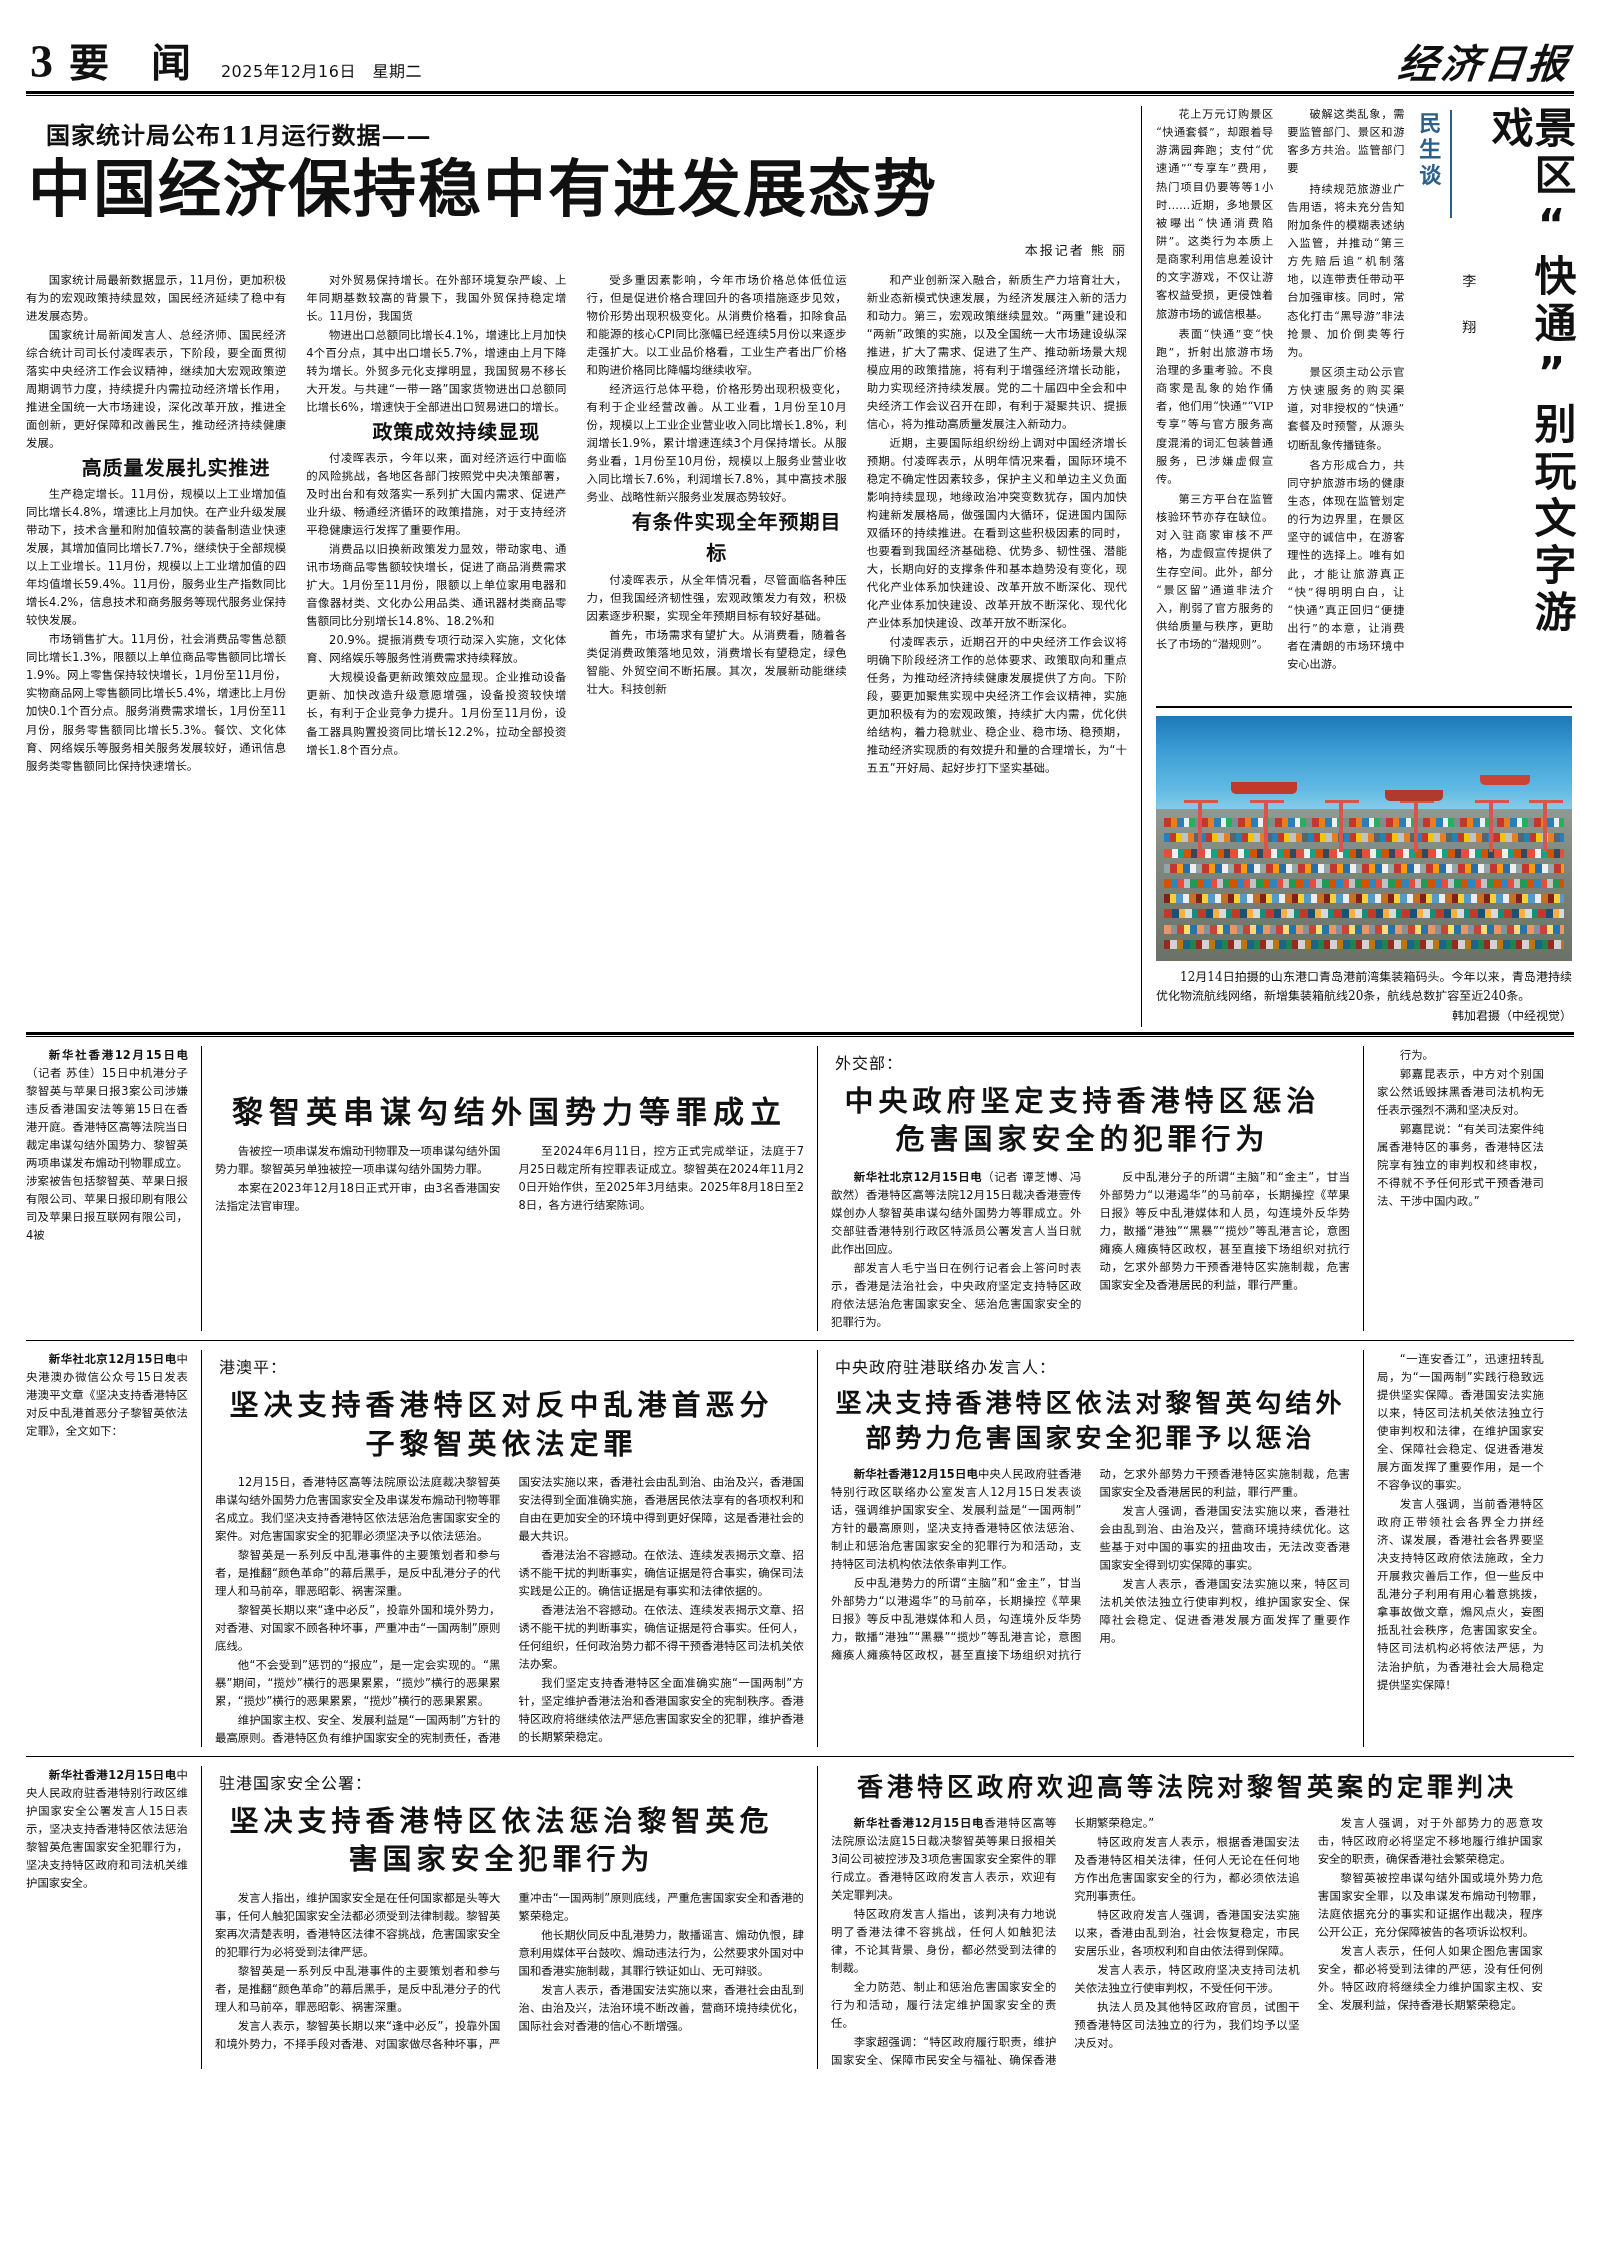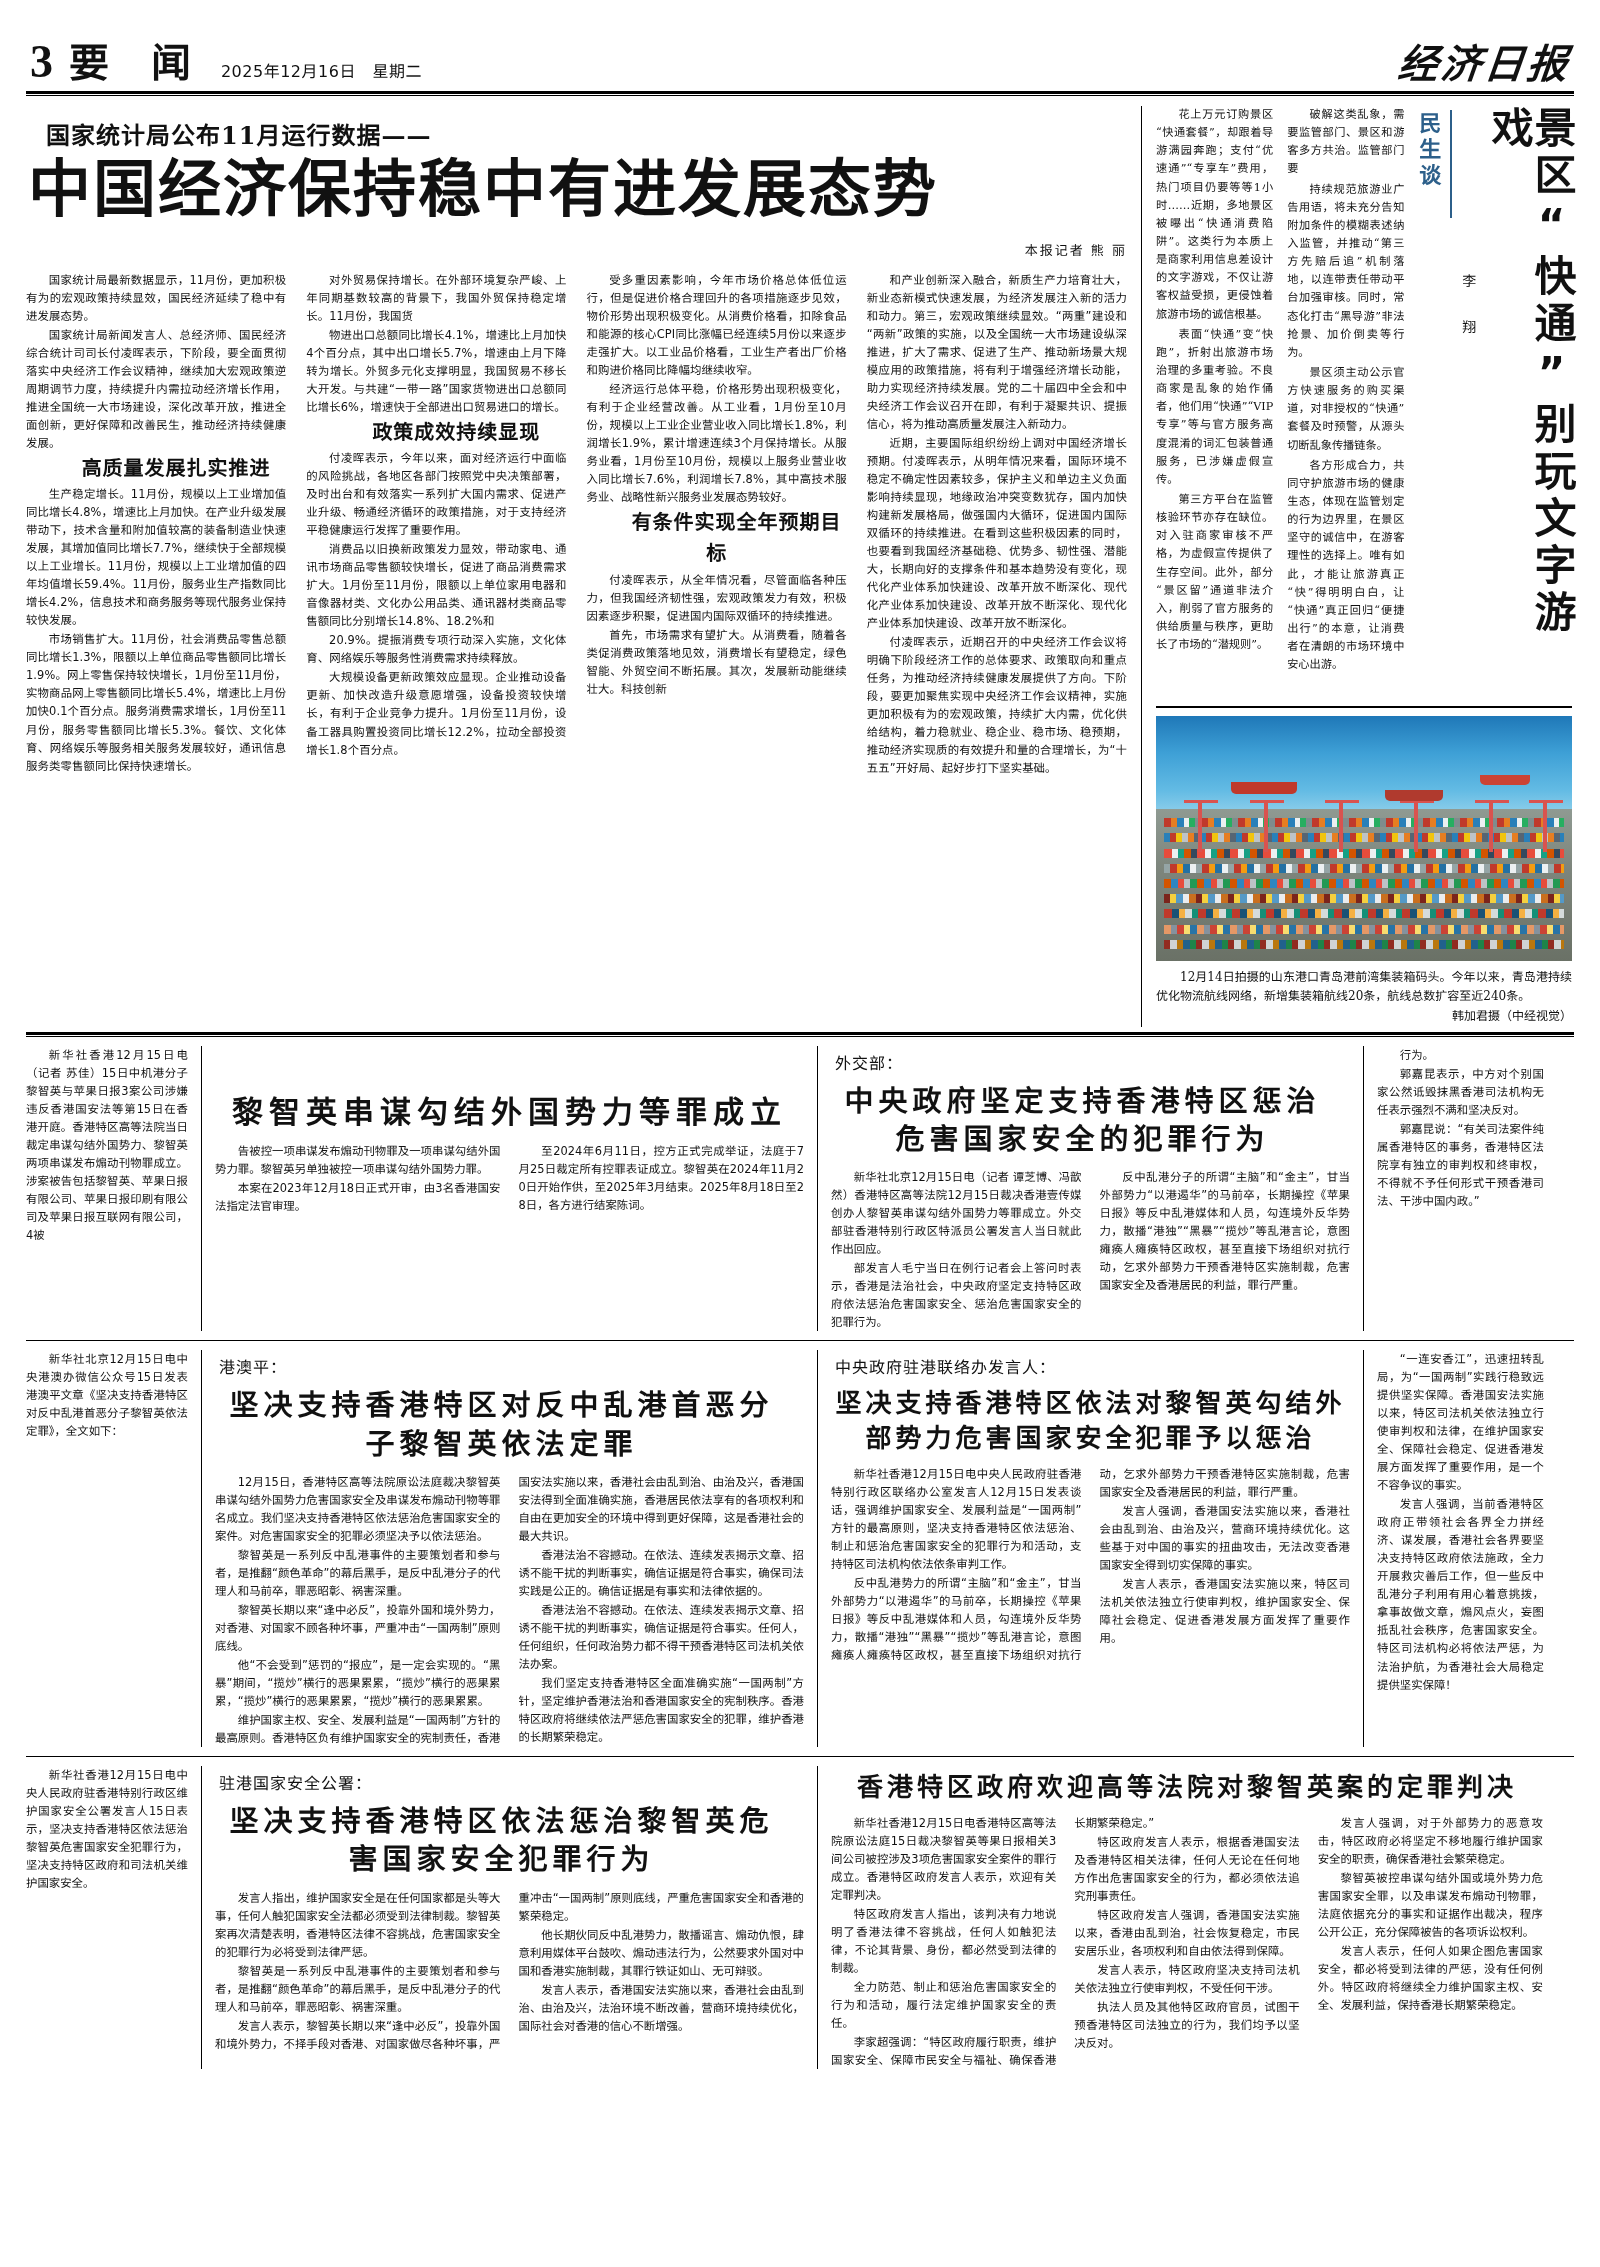--- a/index.html
+++ b/index.html
@@ -147,21 +147,21 @@
   .lower { margin-top: 9px; }
   .blockrow { display: flex; }
   .pad-r { padding-right: 13px; }
   .pad-l { padding-left: 13px; }
 
   .news-lead {
     font-size: 11.4px; line-height: 1.58; text-align: justify;
     font-family: "DejaVu Sans", sans-serif; word-break: break-all;
   }
   .news-lead p { margin: 0 0 1px 0; text-indent: 2em; }
-  .dateline { font-weight: normal; }
+  .dateline { font-weight: bold; }
 
   .hd-kicker {
     font-size: 16px; letter-spacing: 1px; margin: 4px 0 8px 4px;
     font-family: "DejaVu Serif", serif;
   }
   .hd-1 {
     font-size: 31px; font-weight: bold; text-align: center;
     letter-spacing: 6px; line-height: 1.3; margin: 6px 0 10px 0;
     font-family: "DejaVu Serif", serif;
   }
@@ -213,21 +213,21 @@
         <p>物进出口总额同比增长4.1%，增速比上月加快4个百分点，其中出口增长5.7%，增速由上月下降转为增长。外贸多元化支撑明显，我国贸易不移长大开发。与共建“一带一路”国家货物进出口总额同比增长6%，增速快于全部进出口贸易进口的增长。</p>
         <p class="sub-head">政策成效持续显现</p>
         <p>付凌晖表示，今年以来，面对经济运行中面临的风险挑战，各地区各部门按照党中央决策部署，及时出台和有效落实一系列扩大国内需求、促进产业升级、畅通经济循环的政策措施，对于支持经济平稳健康运行发挥了重要作用。</p>
         <p>消费品以旧换新政策发力显效，带动家电、通讯市场商品零售额较快增长，促进了商品消费需求扩大。1月份至11月份，限额以上单位家用电器和音像器材类、文化办公用品类、通讯器材类商品零售额同比分别增长14.8%、18.2%和</p>
 
         <p>20.9%。提振消费专项行动深入实施，文化体育、网络娱乐等服务性消费需求持续释放。</p>
         <p>大规模设备更新政策效应显现。企业推动设备更新、加快改造升级意愿增强，设备投资较快增长，有利于企业竞争力提升。1月份至11月份，设备工器具购置投资同比增长12.2%，拉动全部投资增长1.8个百分点。</p>
         <p>受多重因素影响，今年市场价格总体低位运行，但是促进价格合理回升的各项措施逐步见效，物价形势出现积极变化。从消费价格看，扣除食品和能源的核心CPI同比涨幅已经连续5月份以来逐步走强扩大。以工业品价格看，工业生产者出厂价格和购进价格同比降幅均继续收窄。</p>
         <p>经济运行总体平稳，价格形势出现积极变化，有利于企业经营改善。从工业看，1月份至10月份，规模以上工业企业营业收入同比增长1.8%，利润增长1.9%，累计增速连续3个月保持增长。从服务业看，1月份至10月份，规模以上服务业营业收入同比增长7.6%，利润增长7.8%，其中高技术服务业、战略性新兴服务业发展态势较好。</p>
         <p class="sub-head">有条件实现全年预期目标</p>
-        <p>付凌晖表示，从全年情况看，尽管面临各种压力，但我国经济韧性强，宏观政策发力有效，积极因素逐步积聚，促进国内国际双循环的持续推进。</p>
+        <p>付凌晖表示，从全年情况看，尽管面临各种压力，但我国经济韧性强，宏观政策发力有效，积极因素逐步积聚，实现全年预期目标有较好基础。</p>
         <p>首先，市场需求有望扩大。从消费看，随着各类促消费政策落地见效，消费增长有望稳定，绿色智能、外贸空间不断拓展。其次，发展新动能继续壮大。科技创新</p>
 
         <p>和产业创新深入融合，新质生产力培育壮大，新业态新模式快速发展，为经济发展注入新的活力和动力。第三，宏观政策继续显效。“两重”建设和“两新”政策的实施，以及全国统一大市场建设纵深推进，扩大了需求、促进了生产、推动新场景大规模应用的政策措施，将有利于增强经济增长动能，助力实现经济持续发展。党的二十届四中全会和中央经济工作会议召开在即，有利于凝聚共识、提振信心，将为推动高质量发展注入新动力。</p>
         <p>近期，主要国际组织纷纷上调对中国经济增长预期。付凌晖表示，从明年情况来看，国际环境不稳定不确定性因素较多，保护主义和单边主义负面影响持续显现，地缘政治冲突变数犹存，国内加快构建新发展格局，做强国内大循环，促进国内国际双循环的持续推进。在看到这些积极因素的同时，也要看到我国经济基础稳、优势多、韧性强、潜能大，长期向好的支撑条件和基本趋势没有变化，现代化产业体系加快建设、改革开放不断深化、现代化产业体系加快建设、改革开放不断深化、现代化产业体系加快建设、改革开放不断深化。</p>
         <p>付凌晖表示，近期召开的中央经济工作会议将明确下阶段经济工作的总体要求、政策取向和重点任务，为推动经济持续健康发展提供了方向。下阶段，要更加聚焦实现中央经济工作会议精神，实施更加积极有为的宏观政策，持续扩大内需，优化供给结构，着力稳就业、稳企业、稳市场、稳预期，推动经济实现质的有效提升和量的合理增长，为“十五五”开好局、起好步打下坚实基础。</p>
       </div>
     </div>
 
     <div class="vsep"></div>
 

